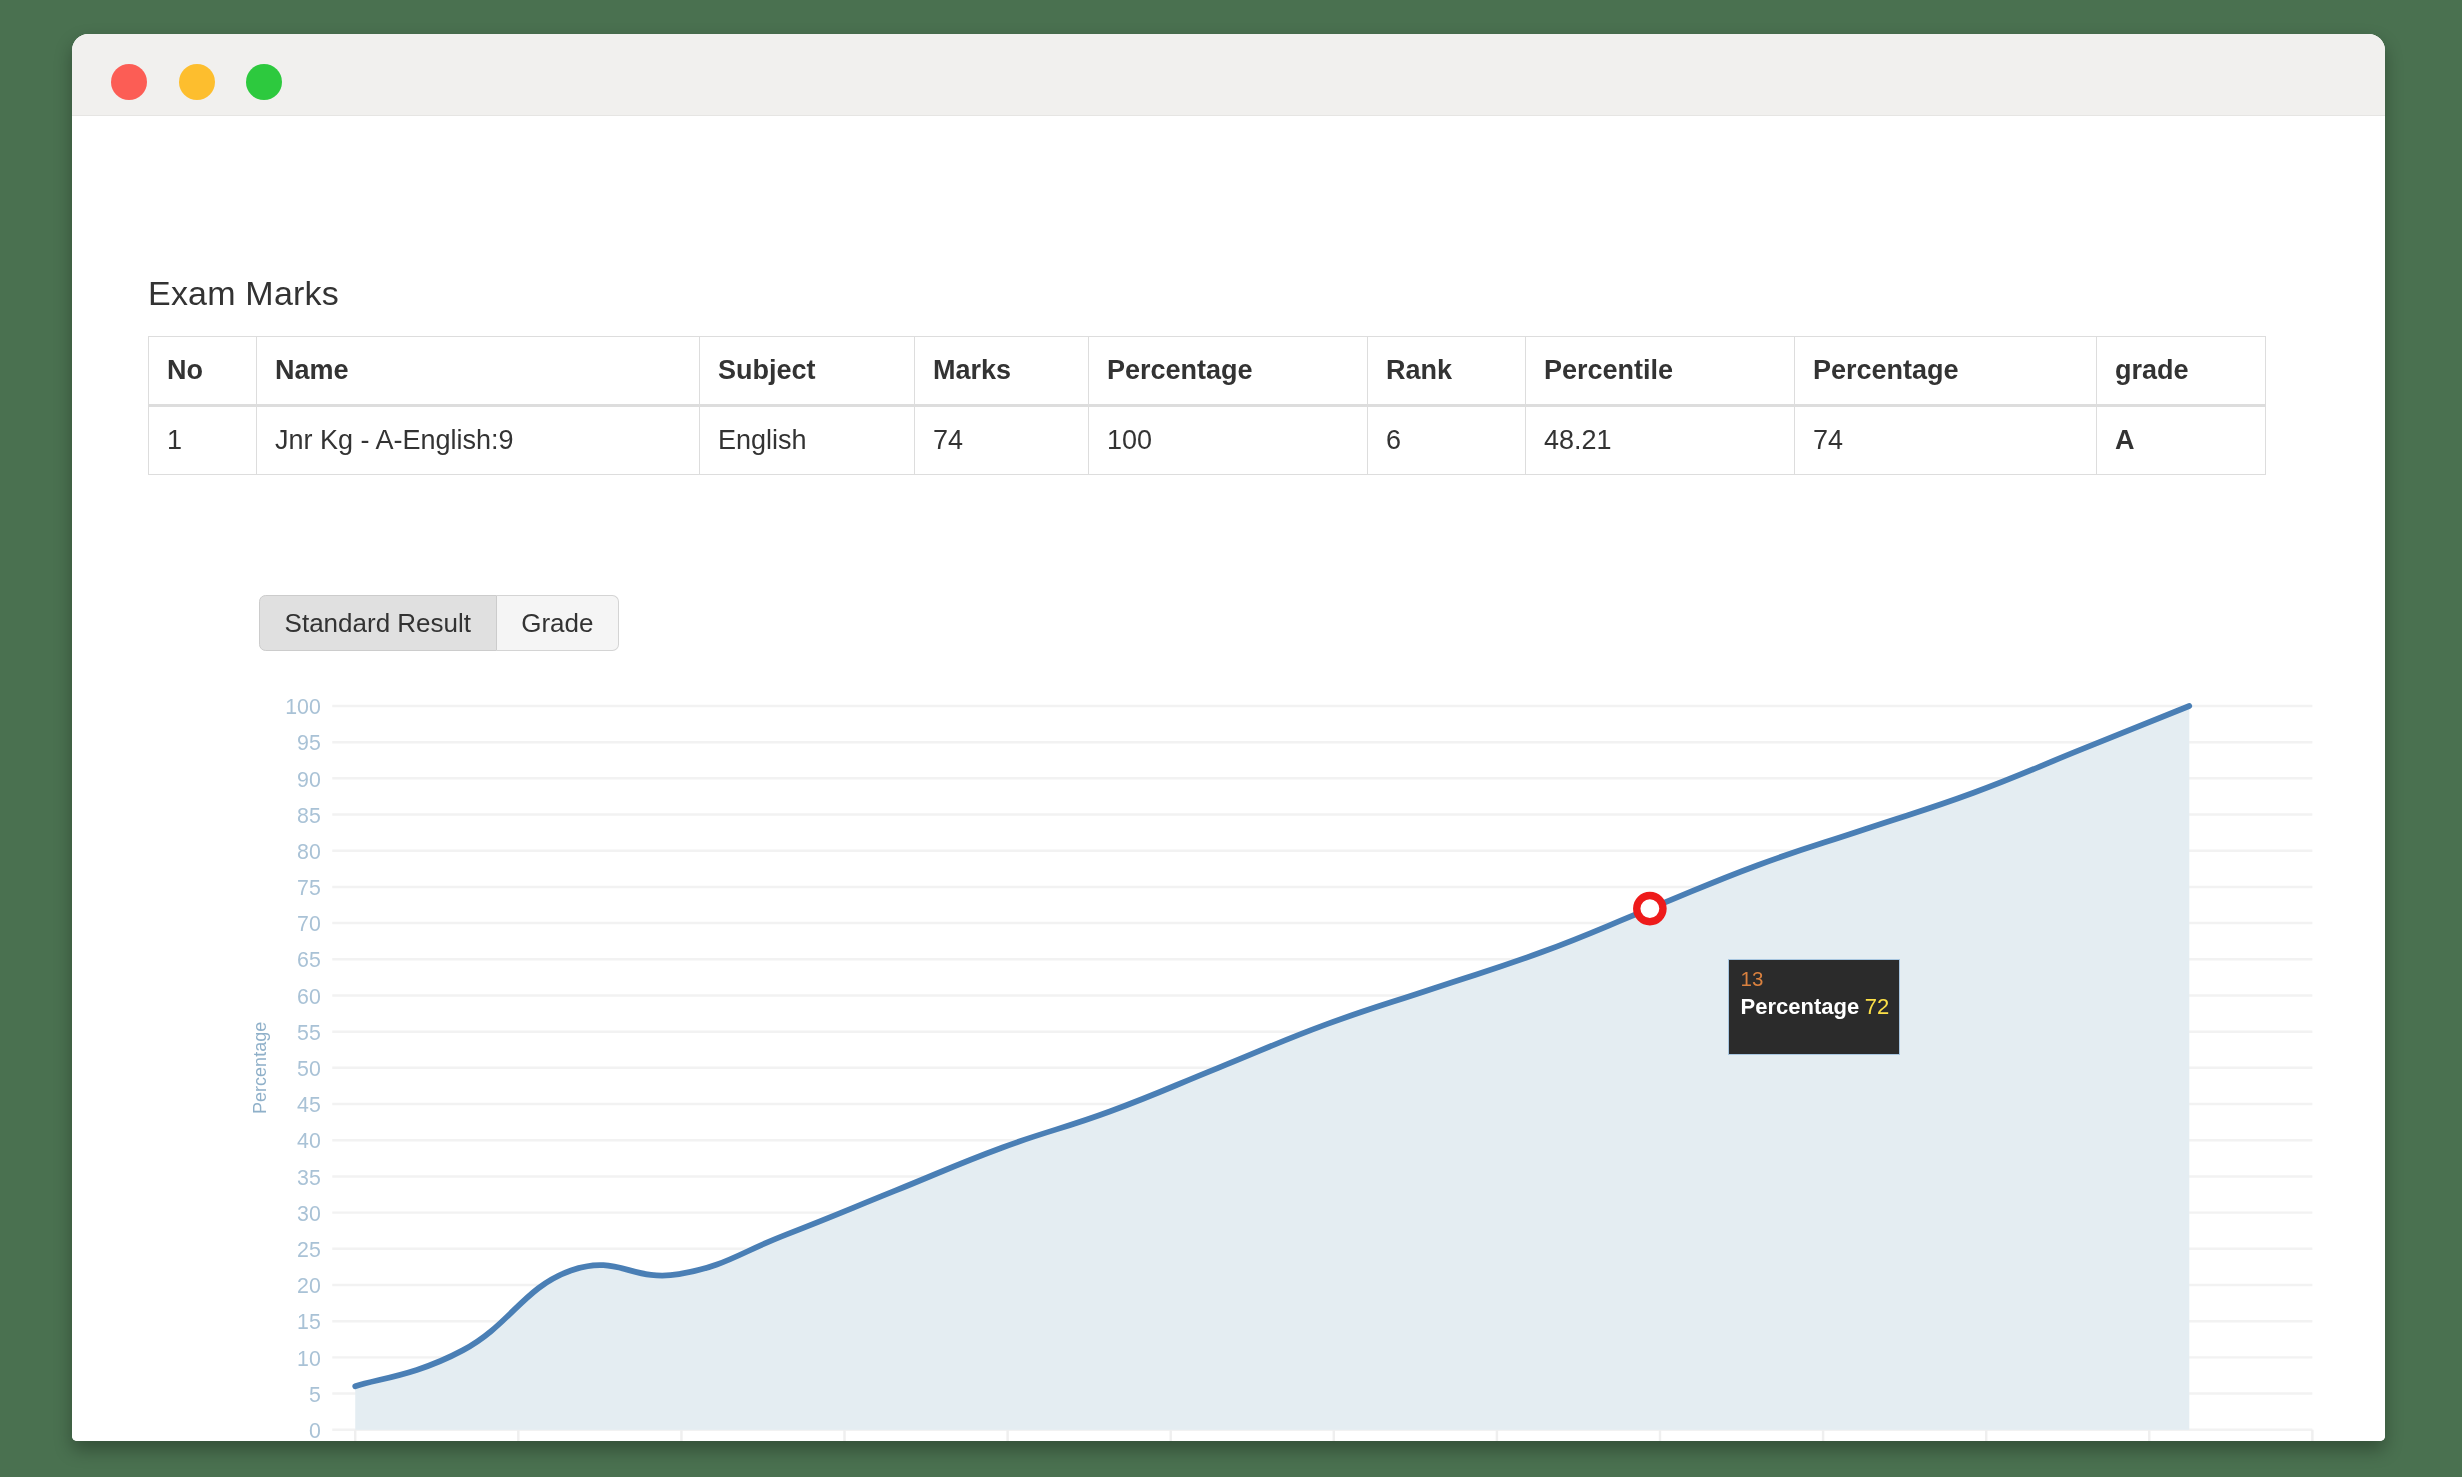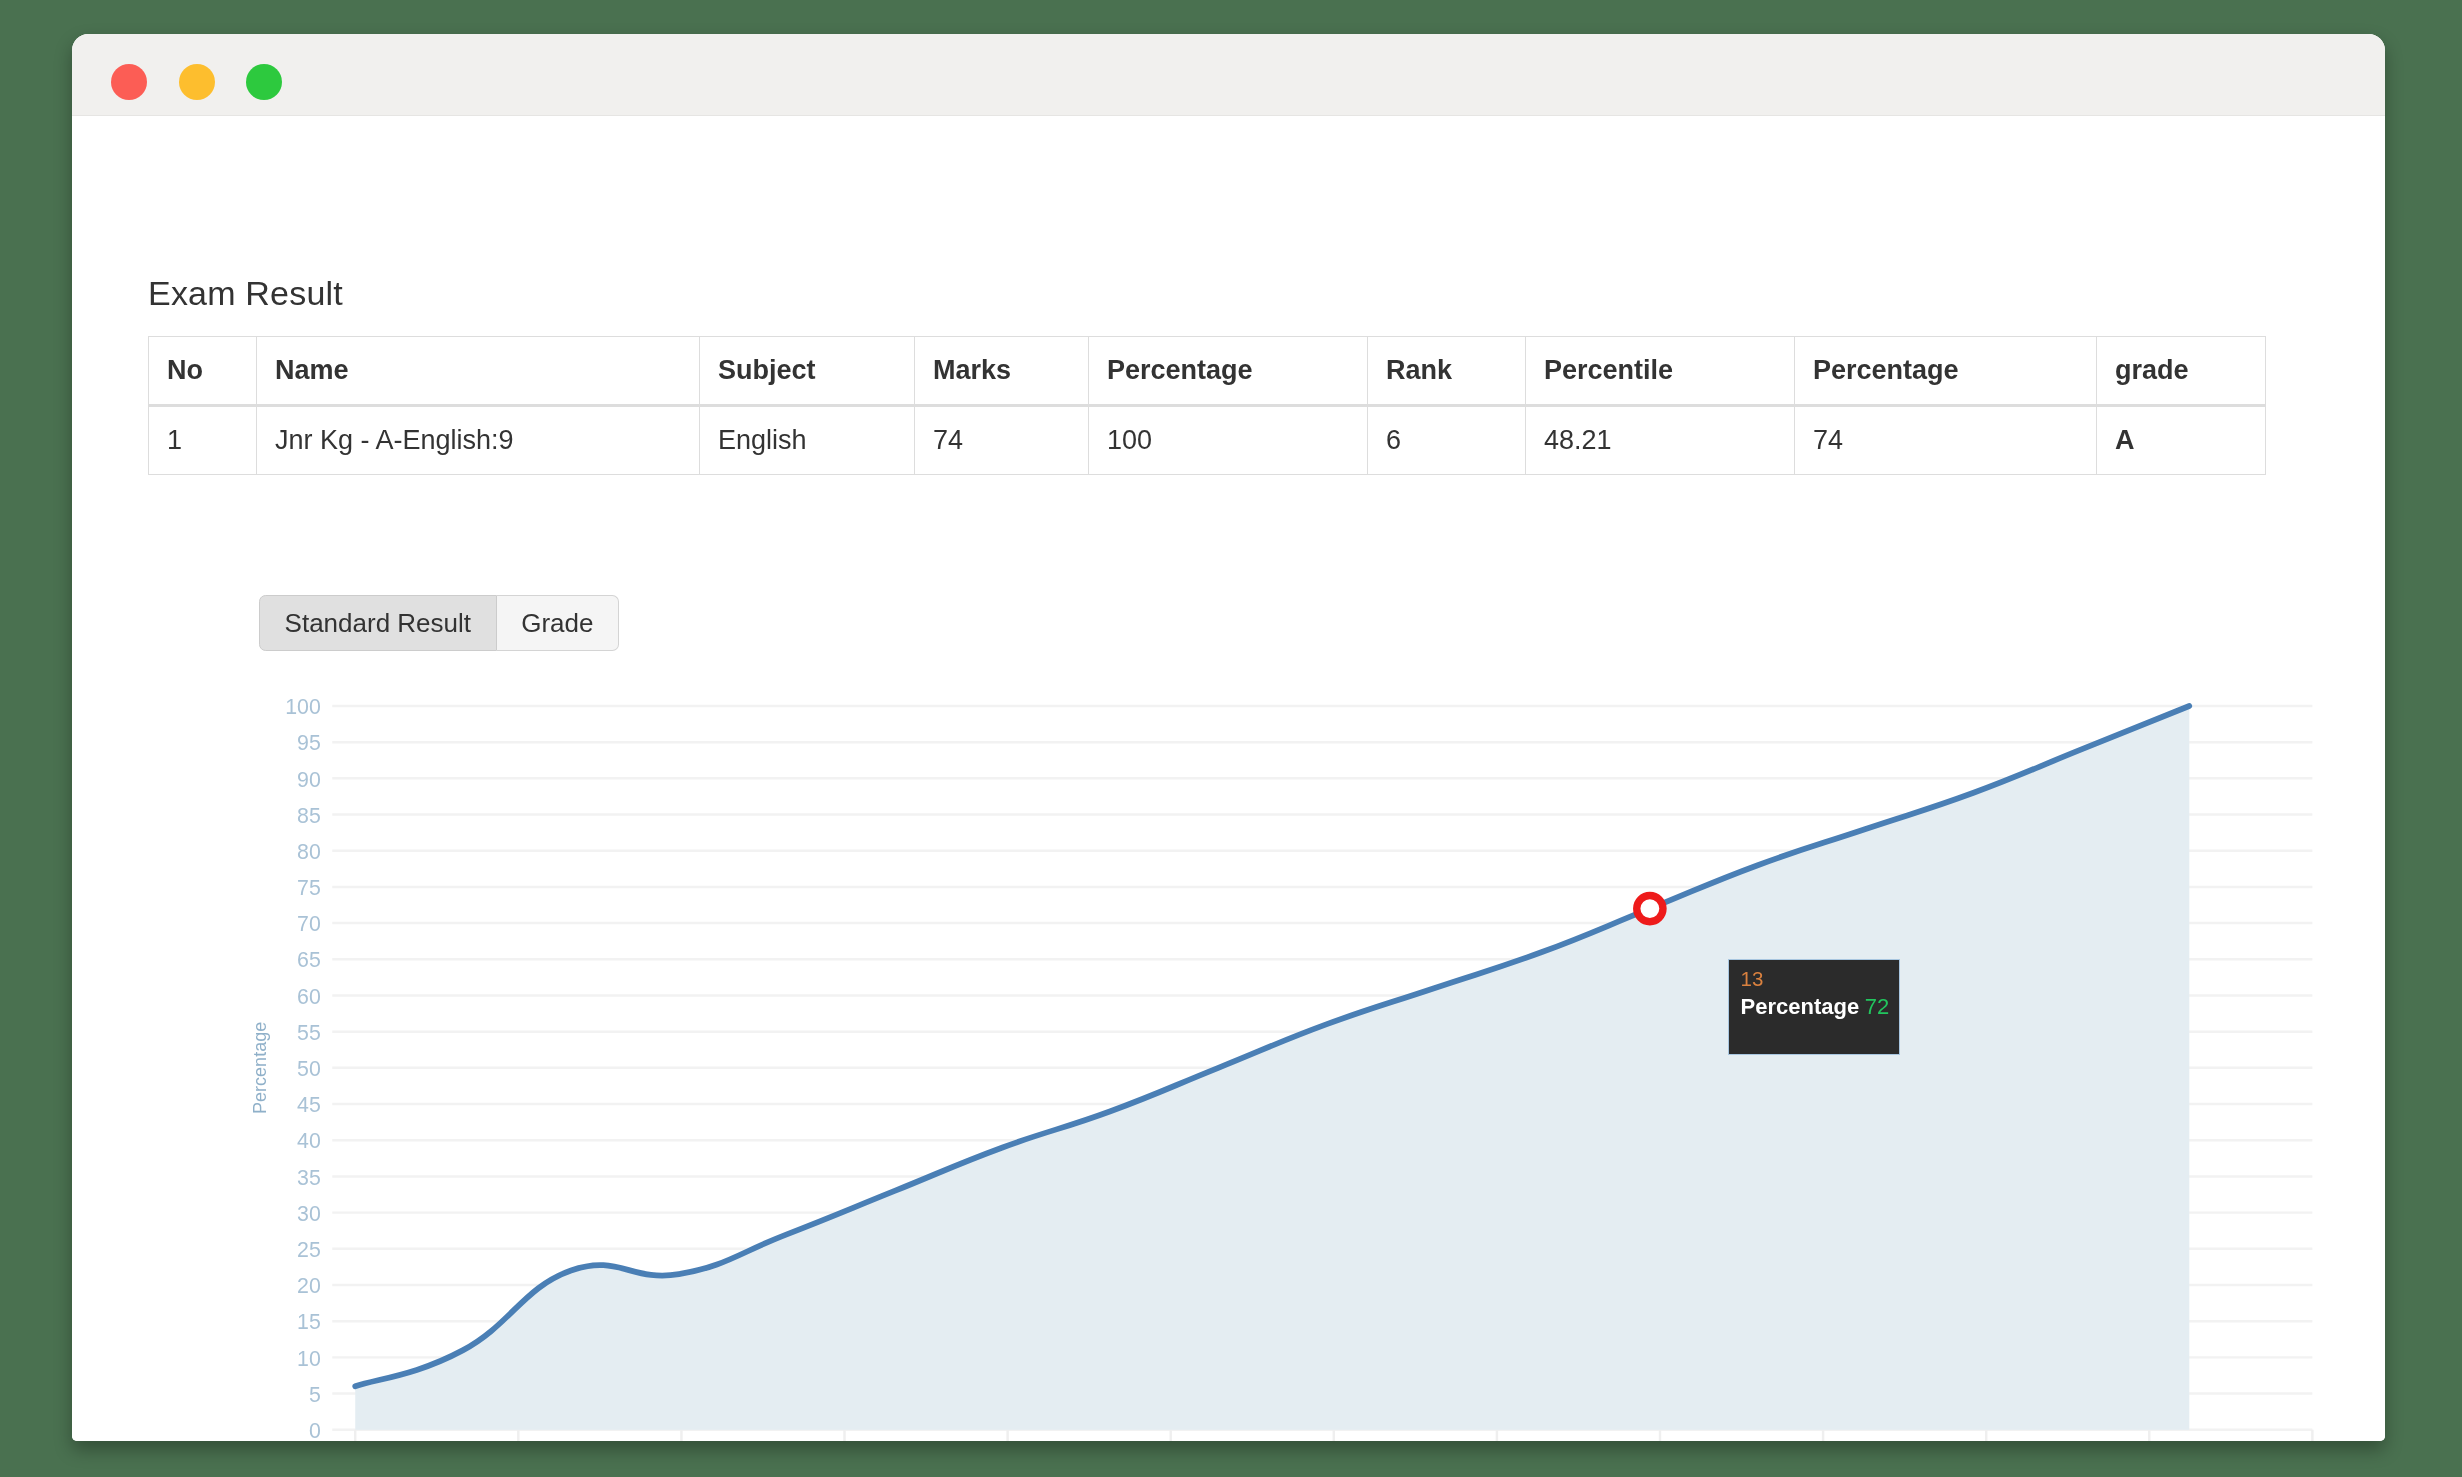--- a/index.html
+++ b/index.html
@@ -145,36 +145,36 @@
     color: #d9813f;
     line-height: 1.1;
     margin-bottom: 3.3px;
   }
   #tooltip-row {
     font-size: 22px;
     color: #ffffff;
     font-weight: bold;
     white-space: nowrap;
   }
-  #tooltip-value { color: #22c55e; font-weight: normal; margin-left: 5.7px; }
+  #tooltip-value { color: #fde047; font-weight: normal; margin-left: 5.7px; }
 </style>
 </head>
 <body>
 
 <div id="browser-window">
 
   <div id="title-bar">
     <div class="dot" id="dot-close"></div>
     <div class="dot" id="dot-minimize"></div>
     <div class="dot" id="dot-maximize"></div>
   </div>
 
   <div id="page-body">
 
-    <h2 class="section-title" id="exam-result-title">Exam Result</h2>
+    <h2 class="section-title" id="exam-result-title">Exam Marks</h2>
 
     <div id="result-table-wrap">
       <table id="result-table">
         <thead>
           <tr>
             <th>No</th>
             <th>Name</th>
             <th>Subject</th>
             <th>Marks</th>
             <th>Percentage</th>

